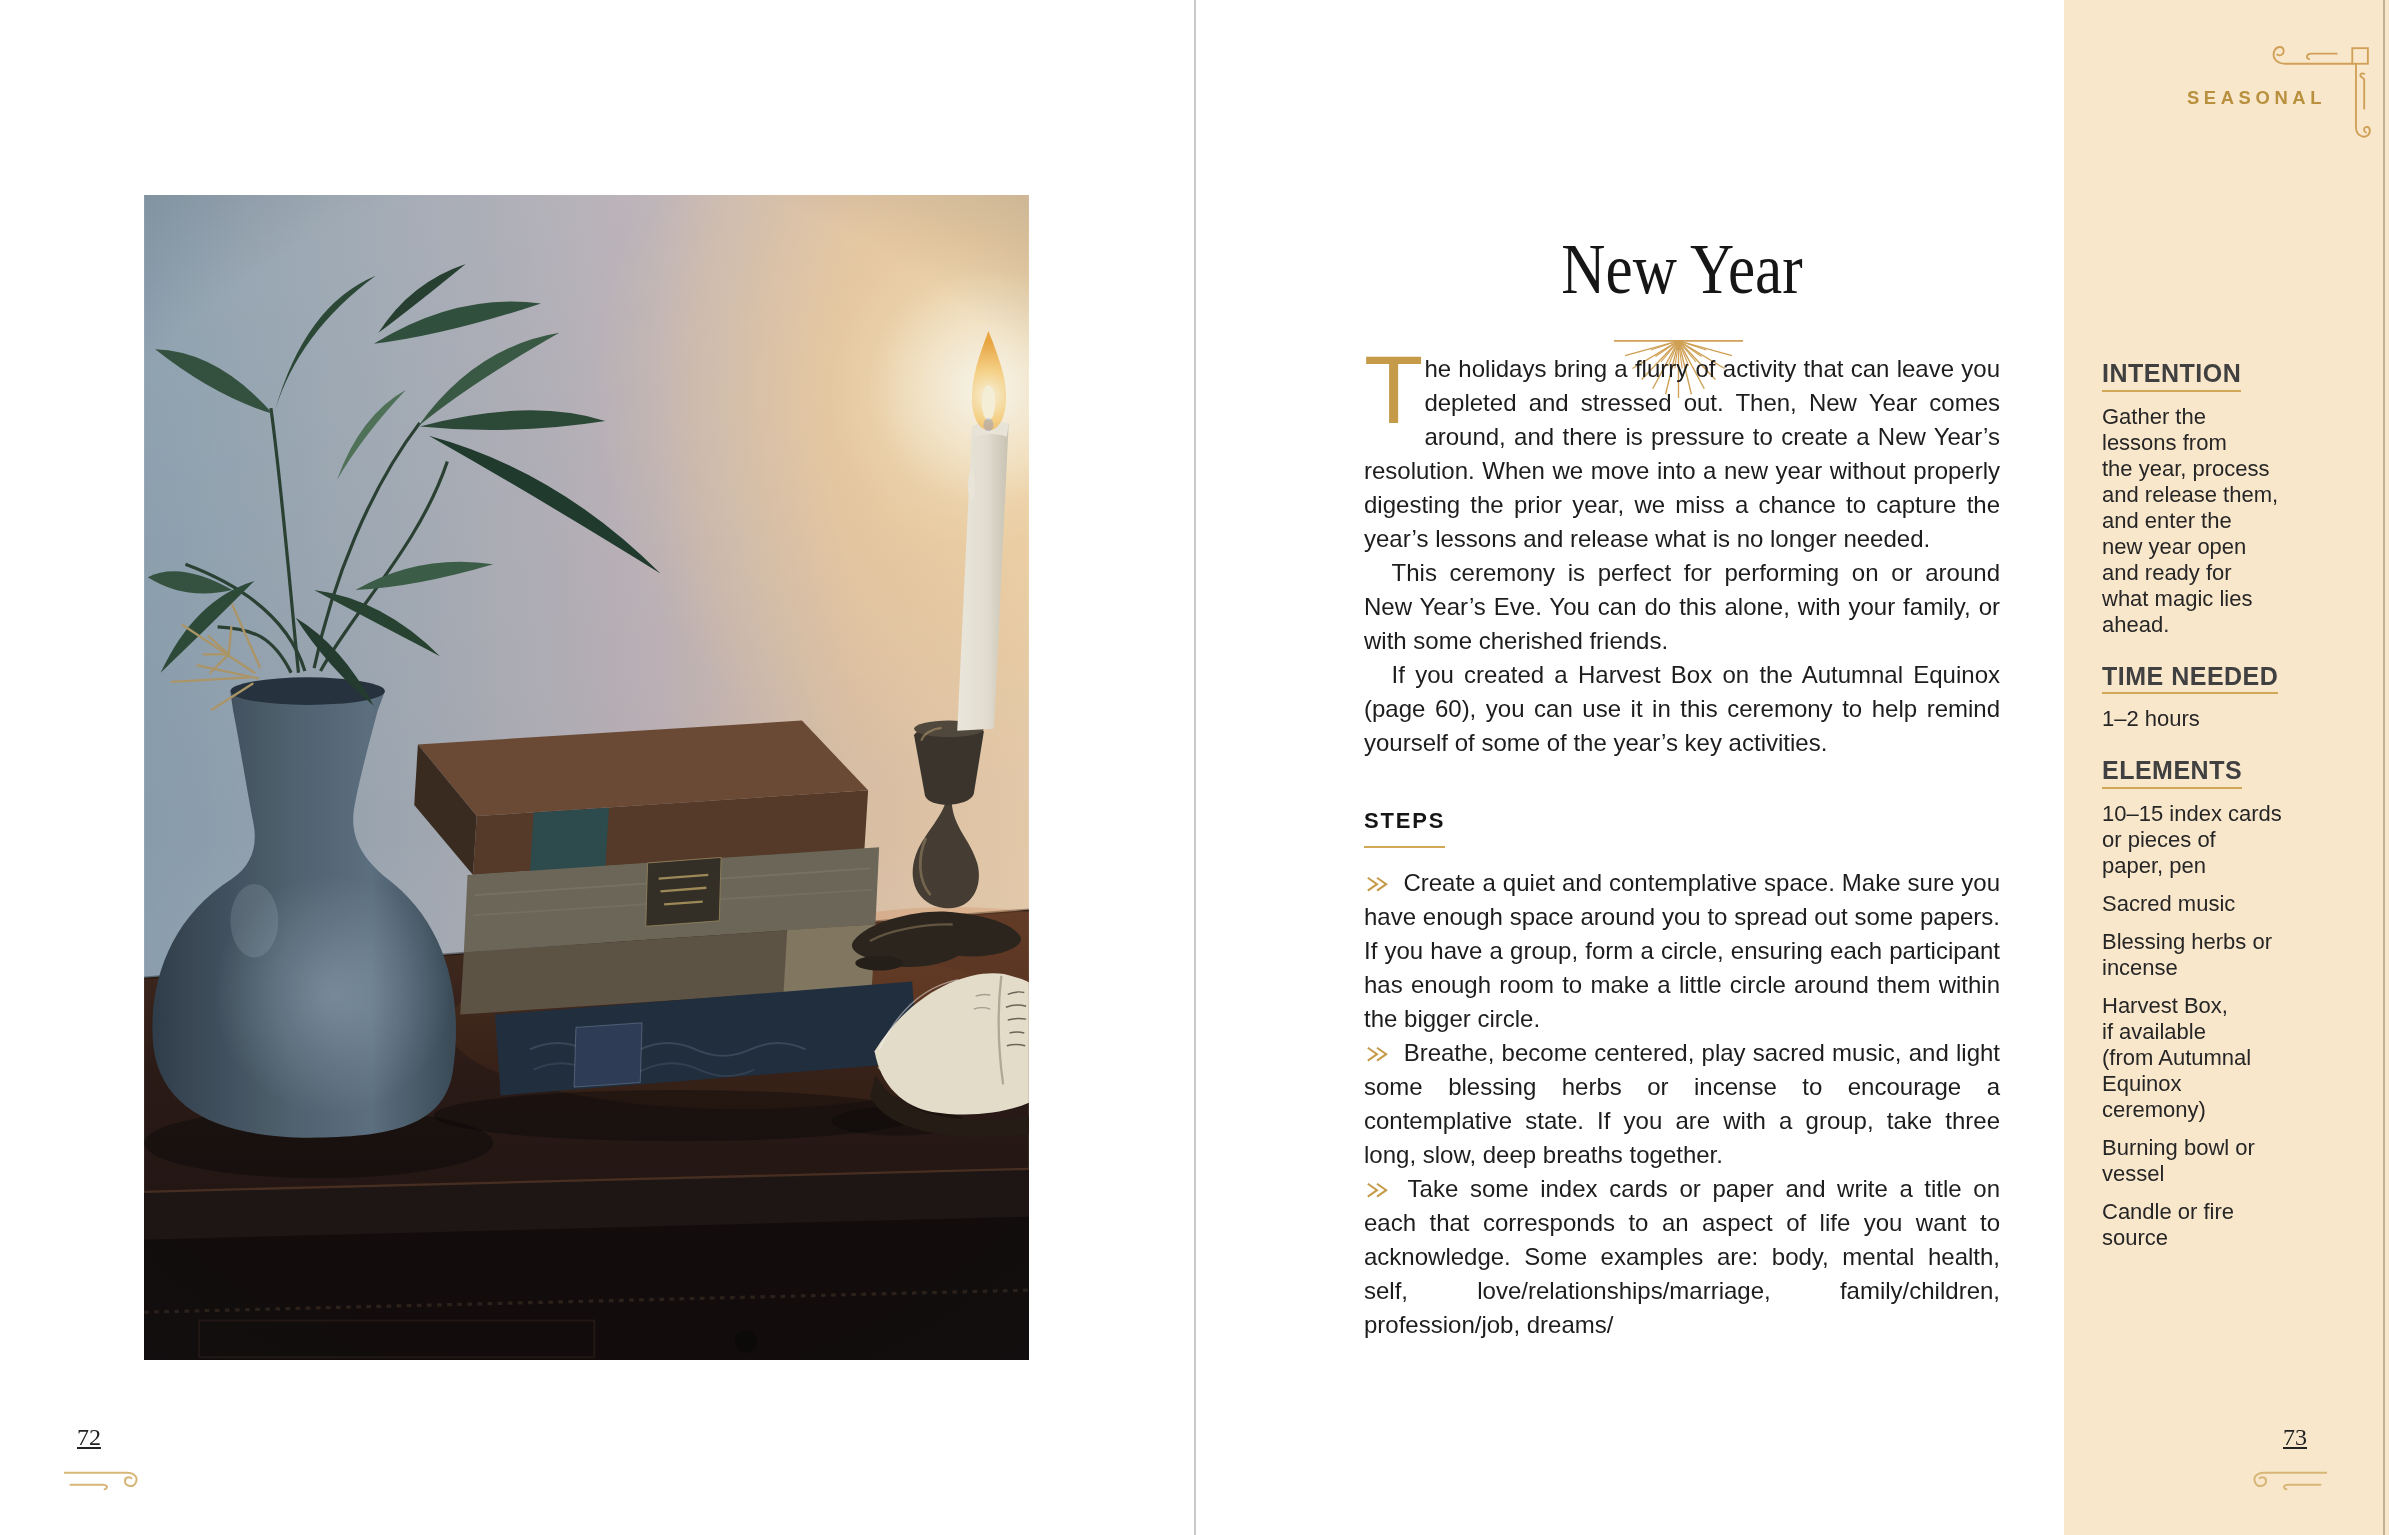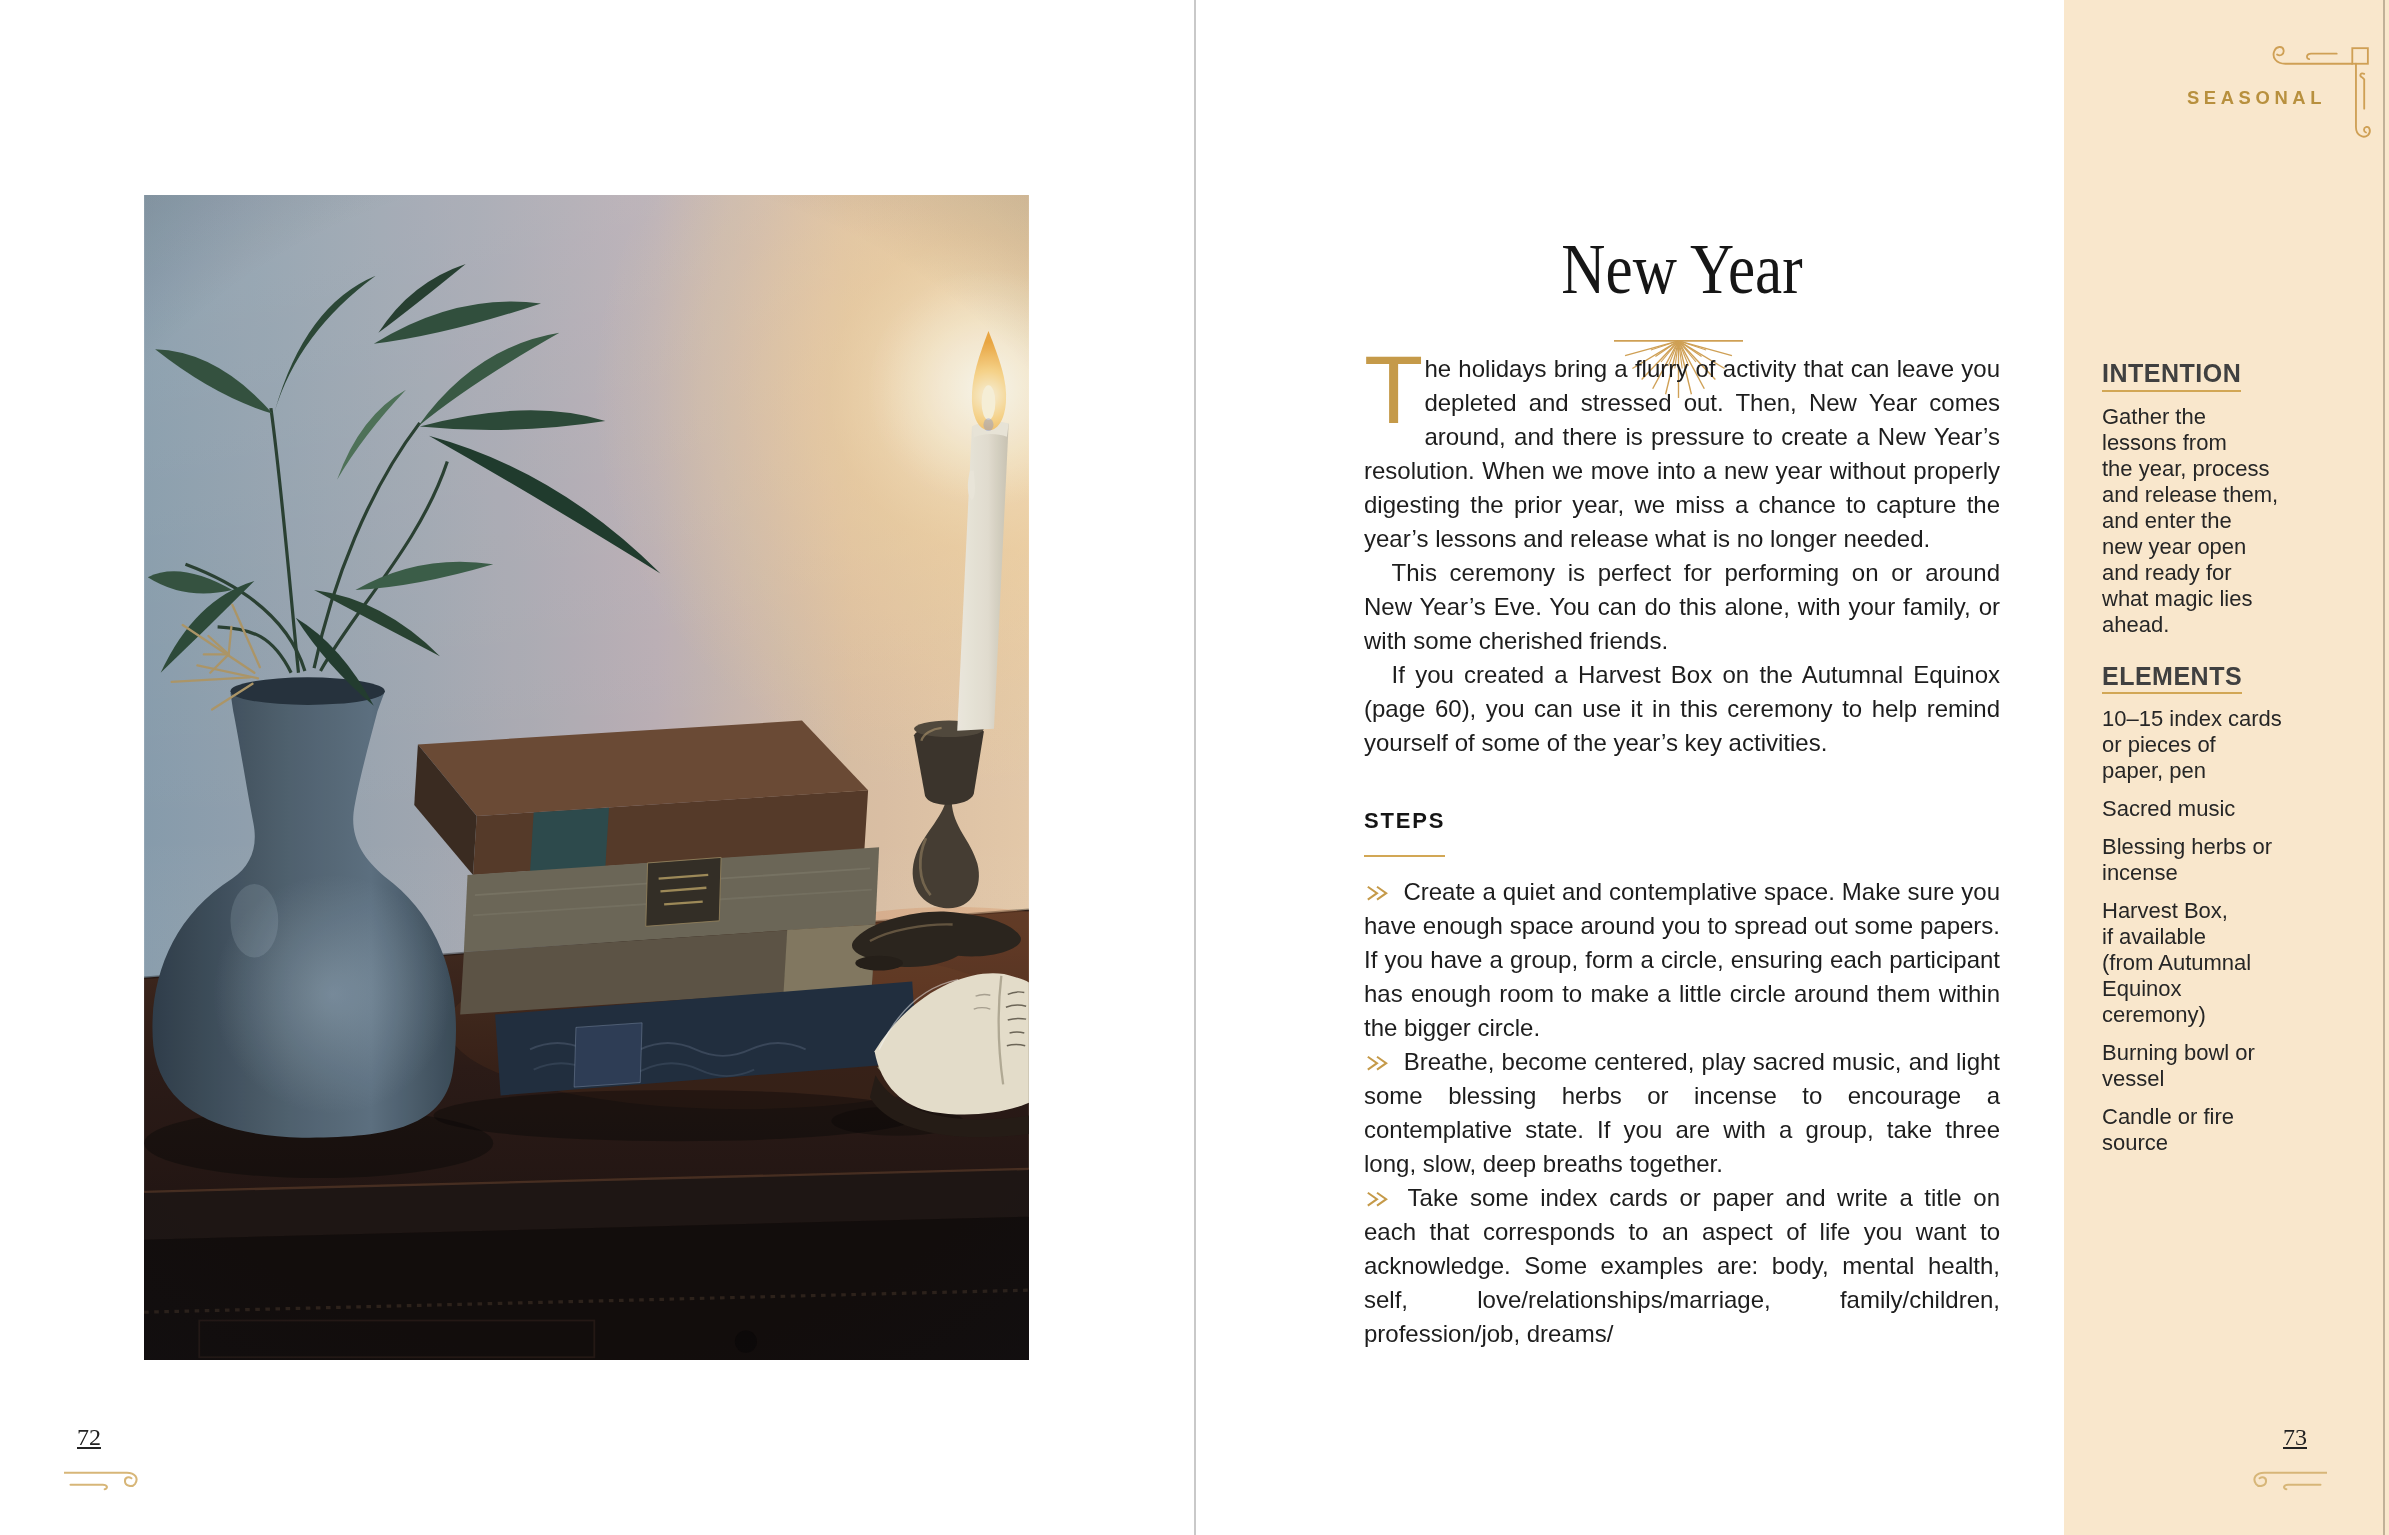--- a/index.html
+++ b/index.html
@@ -20,21 +20,21 @@
   .title .squeeze{display:inline-block;transform:scaleX(.85);transform-origin:center;}
   .sunburst{position:absolute;left:1614px;top:338px;}
   .body-col{position:absolute;left:1364px;top:352px;width:636px;font-size:24px;line-height:34px;
             color:#1d1d1d;text-align:justify;}
   .body-col p{margin:0;}
   .body-col p.indent{text-indent:27.6px;}
   .dropcap{float:left;width:53px;height:66px;font-size:97px;line-height:70px;color:#c59a49;
            margin:2.8px 7.4px 0 0;font-weight:400;}
   .steps-h{margin-top:43px;}
   .steps-h span{display:inline-block;font-weight:700;font-size:22px;letter-spacing:1.8px;color:#151515;
-                border-bottom:2.8px solid #d2a755;padding-bottom:17px;}
+                border-bottom:2.8px solid #d2a755;padding-bottom:8px;}
   .steps{margin-top:18.4px;}
   .step{margin:0 0 15.6px;text-align:justify;}
   .chev{display:inline-block;vertical-align:-1.8px;margin-right:6.4px;}
   
   .sidebar{position:absolute;left:2037px;top:0;width:353px;height:1536px;background:#f9e7cc;margin-left:27px;}
   .seasonal-label{position:absolute;top:87px;left:123px;font-weight:700;font-size:18.4px;
                   letter-spacing:4.6px;color:#b8903e;}
   .ornament{position:absolute;left:201px;top:39px;}
   .sections{position:absolute;left:38px;top:360px;width:285px;}
   .section{margin-bottom:25px;}
@@ -329,20 +329,26 @@
             <span class="s-line">the year, process</span>
             <span class="s-line">and release them,</span>
             <span class="s-line">and enter the</span>
             <span class="s-line">new year open</span>
             <span class="s-line">and ready for</span>
             <span class="s-line">what magic lies</span>
             <span class="s-line">ahead.</span>
           </div>
         </div>
         <div class="section">
+          <div class="s-h-line last"><span>TIME NEEDED</span></div>
+          <div class="s-item">
+            <span class="s-line">1–2 hours</span>
+          </div>
+        </div>
+        <div class="section">
           <div class="s-h-line last"><span>ELEMENTS</span></div>
           <div class="s-item">
             <span class="s-line">10–15 index cards</span>
             <span class="s-line">or pieces of</span>
             <span class="s-line">paper, pen</span>
           </div>
           <div class="s-item">
             <span class="s-line">Sacred music</span>
           </div>
           <div class="s-item">

